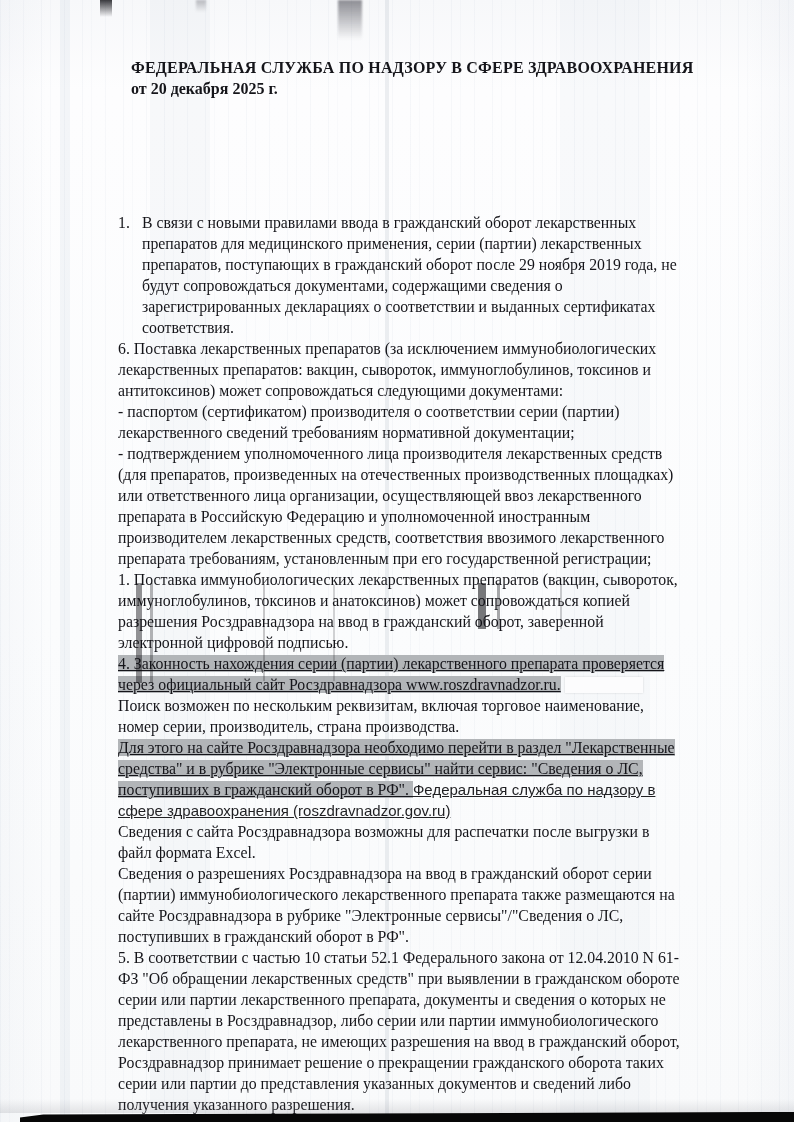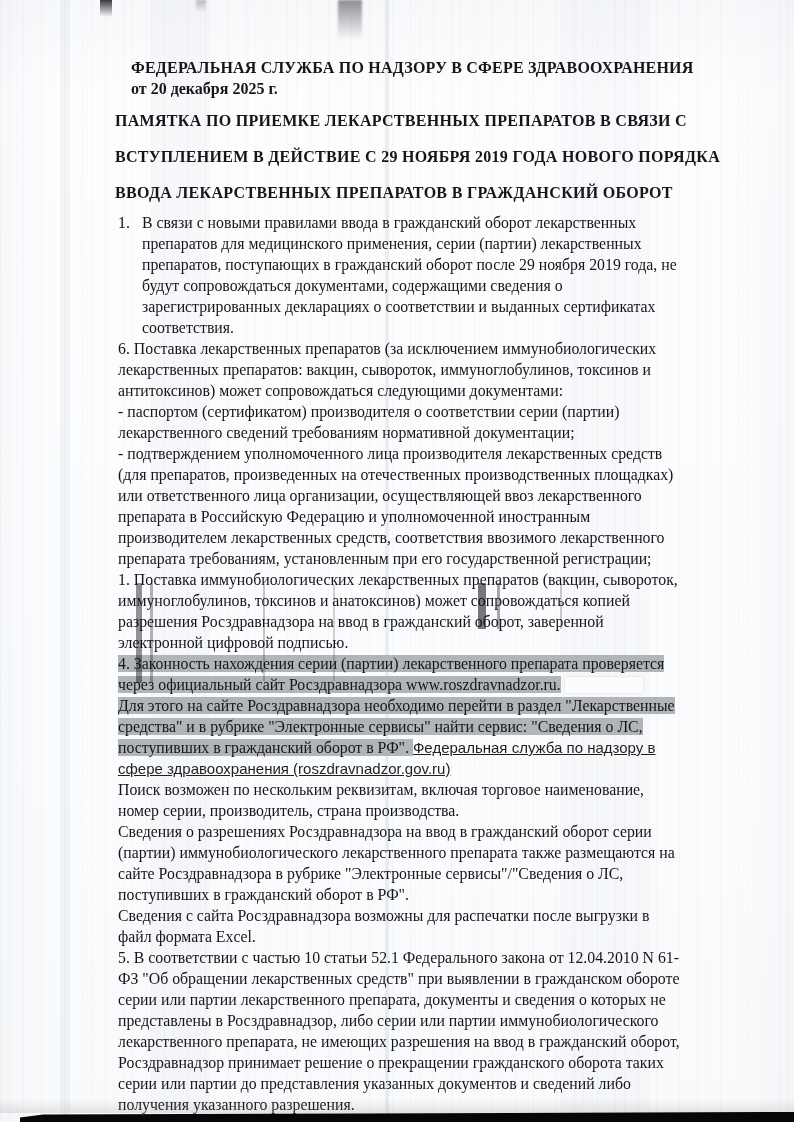--- a/index.html
+++ b/index.html
@@ -29,21 +29,21 @@
   .agency{font-weight:bold;font-size:16px;line-height:21px;white-space:nowrap;letter-spacing:0.2px;}
   .dateline{font-weight:bold;font-size:16px;line-height:21px;margin-top:0;}
   .title{position:absolute;left:115px;top:103px;width:660px;}
   .title .tline{font-weight:bold;font-size:16px;line-height:36px;white-space:nowrap;letter-spacing:0.3px;}
 
   .body{position:absolute;left:118px;top:212px;width:562px;font-size:15.8px;line-height:21px;}
   .para{margin:0;}
   .p-first{position:relative;padding-left:24px;}
   .list-marker{position:absolute;left:0;top:0;}
 
-  .hl{background:#b2b5b8;}
+  .hl{background:#b2b5b8;text-decoration:underline;}
   .redaction{
     display:inline-block;width:78px;height:16px;
     background:#fcfcfd;vertical-align:-3px;margin-left:4px;
     box-shadow:0 0 2px rgba(0,0,0,0.15);
   }
   .weblink{
     font-family:"Liberation Sans", sans-serif;
     font-size:15px;color:#1f1f22;
     text-decoration:underline;cursor:pointer;
   }
@@ -87,44 +87,39 @@
 
   <div class="smudge-a"></div>
   <div class="smudge-b"></div>
   <div class="smudge-c"></div>
 
   <div class="header">
     <div class="agency">ФЕДЕРАЛЬНАЯ СЛУЖБА ПО НАДЗОРУ В СФЕРЕ ЗДРАВООХРАНЕНИЯ</div>
     <div class="dateline">от 20 декабря 2025 г.</div>
   </div>
 
-  <div class="title">
-    <div class="tline">ПАМЯТКА ПО ПРИЕМКЕ ЛЕКАРСТВЕННЫХ ПРЕПАРАТОВ В СВЯЗИ С</div>
-    <div class="tline">ВСТУПЛЕНИЕМ В ДЕЙСТВИЕ С 29 НОЯБРЯ 2019 ГОДА НОВОГО ПОРЯДКА</div>
-    <div class="tline">ВВОДА ЛЕКАРСТВЕННЫХ ПРЕПАРАТОВ В ГРАЖДАНСКИЙ ОБОРОТ</div>
-  </div>
 
   <div class="body">
     <p class="para p-first">
       <span class="list-marker">1.</span>
       <span>В связи с новыми правилами ввода в гражданский оборот лекарственных препаратов для медицинского применения, серии (партии) лекарственных препаратов, поступающих в гражданский оборот после 29 ноября 2019 года, не будут сопровождаться документами, содержащими сведения о зарегистрированных декларациях о соответствии и выданных сертификатах соответствия.</span>
     </p>
     <p class="para">6. Поставка лекарственных препаратов (за исключением иммунобиологических лекарственных препаратов: вакцин, сывороток, иммуноглобулинов, токсинов и антитоксинов) может сопровождаться следующими документами:</p>
     <p class="para">- паспортом (сертификатом) производителя о соответствии серии (партии) лекарственного сведений требованиям нормативной документации;</p>
     <p class="para">- подтверждением уполномоченного лица производителя лекарственных средств (для препаратов, произведенных на отечественных производственных площадках) или ответственного лица организации, осуществляющей ввоз лекарственного препарата в Российскую Федерацию и уполномоченной иностранным производителем лекарственных средств, соответствия ввозимого лекарственного препарата требованиям, установленным при его государственной регистрации;</p>
     <p class="para">1. Поставка иммунобиологических лекарственных препаратов (вакцин, сывороток, иммуноглобулинов, токсинов и анатоксинов) может сопровождаться копией разрешения Росздравнадзора на ввод в гражданский оборот, заверенной электронной цифровой подписью.</p>
     <p class="para">
       <span class="hl">4. Законность нахождения серии (партии) лекарственного препарата проверяется через официальный сайт Росздравнадзора www.roszdravnadzor.ru.</span><span class="redaction"></span>
     </p>
+    <p class="para">Поиск возможен по нескольким реквизитам, включая торговое наименование, номер серии, производитель, страна производства.</p>
     <p class="para">
       <span class="hl">Для этого на сайте Росздравнадзора необходимо перейти в раздел "Лекарственные средства" и в рубрике "Электронные сервисы" найти сервис: "Сведения о ЛС, поступивших в гражданский оборот в РФ". </span><a class="weblink">Федеральная служба по надзору в сфере здравоохранения (roszdravnadzor.gov.ru)</a>
     </p>
-    <p class="para">Поиск возможен по нескольким реквизитам, включая торговое наименование, номер серии, производитель, страна производства.</p>
+    <p class="para">Сведения с сайта Росздравнадзора возможны для распечатки после выгрузки в файл формата Excel.</p>
     <p class="para">Сведения о разрешениях Росздравнадзора на ввод в гражданский оборот серии (партии) иммунобиологического лекарственного препарата также размещаются на сайте Росздравнадзора в рубрике "Электронные сервисы"/"Сведения о ЛС, поступивших в гражданский оборот в РФ".</p>
-    <p class="para">Сведения с сайта Росздравнадзора возможны для распечатки после выгрузки в файл формата Excel.</p>
     <p class="para">5. В соответствии с частью 10 статьи 52.1 Федерального закона от 12.04.2010 N 61-ФЗ "Об обращении лекарственных средств" при выявлении в гражданском обороте серии или партии лекарственного препарата, документы и сведения о которых не представлены в Росздравнадзор, либо серии или партии иммунобиологического лекарственного препарата, не имеющих разрешения на ввод в гражданский оборот, Росздравнадзор принимает решение о прекращении гражданского оборота таких серии или партии до представления указанных документов и сведений либо получения указанного разрешения.</p>
     <p class="para">Таким образом, при отсутствии на сайте Росздравнадзора информации о вводе в гражданский оборот серии (партии) лекарственного препарата следует обращаться</p>
   </div>
 
   <div class="streak s1"></div>
   <div class="streak s2"></div>
   <div class="streak s3"></div>
   <div class="streak s4"></div>
   <div class="streak s5"></div>
   <div class="streak s6"></div>

